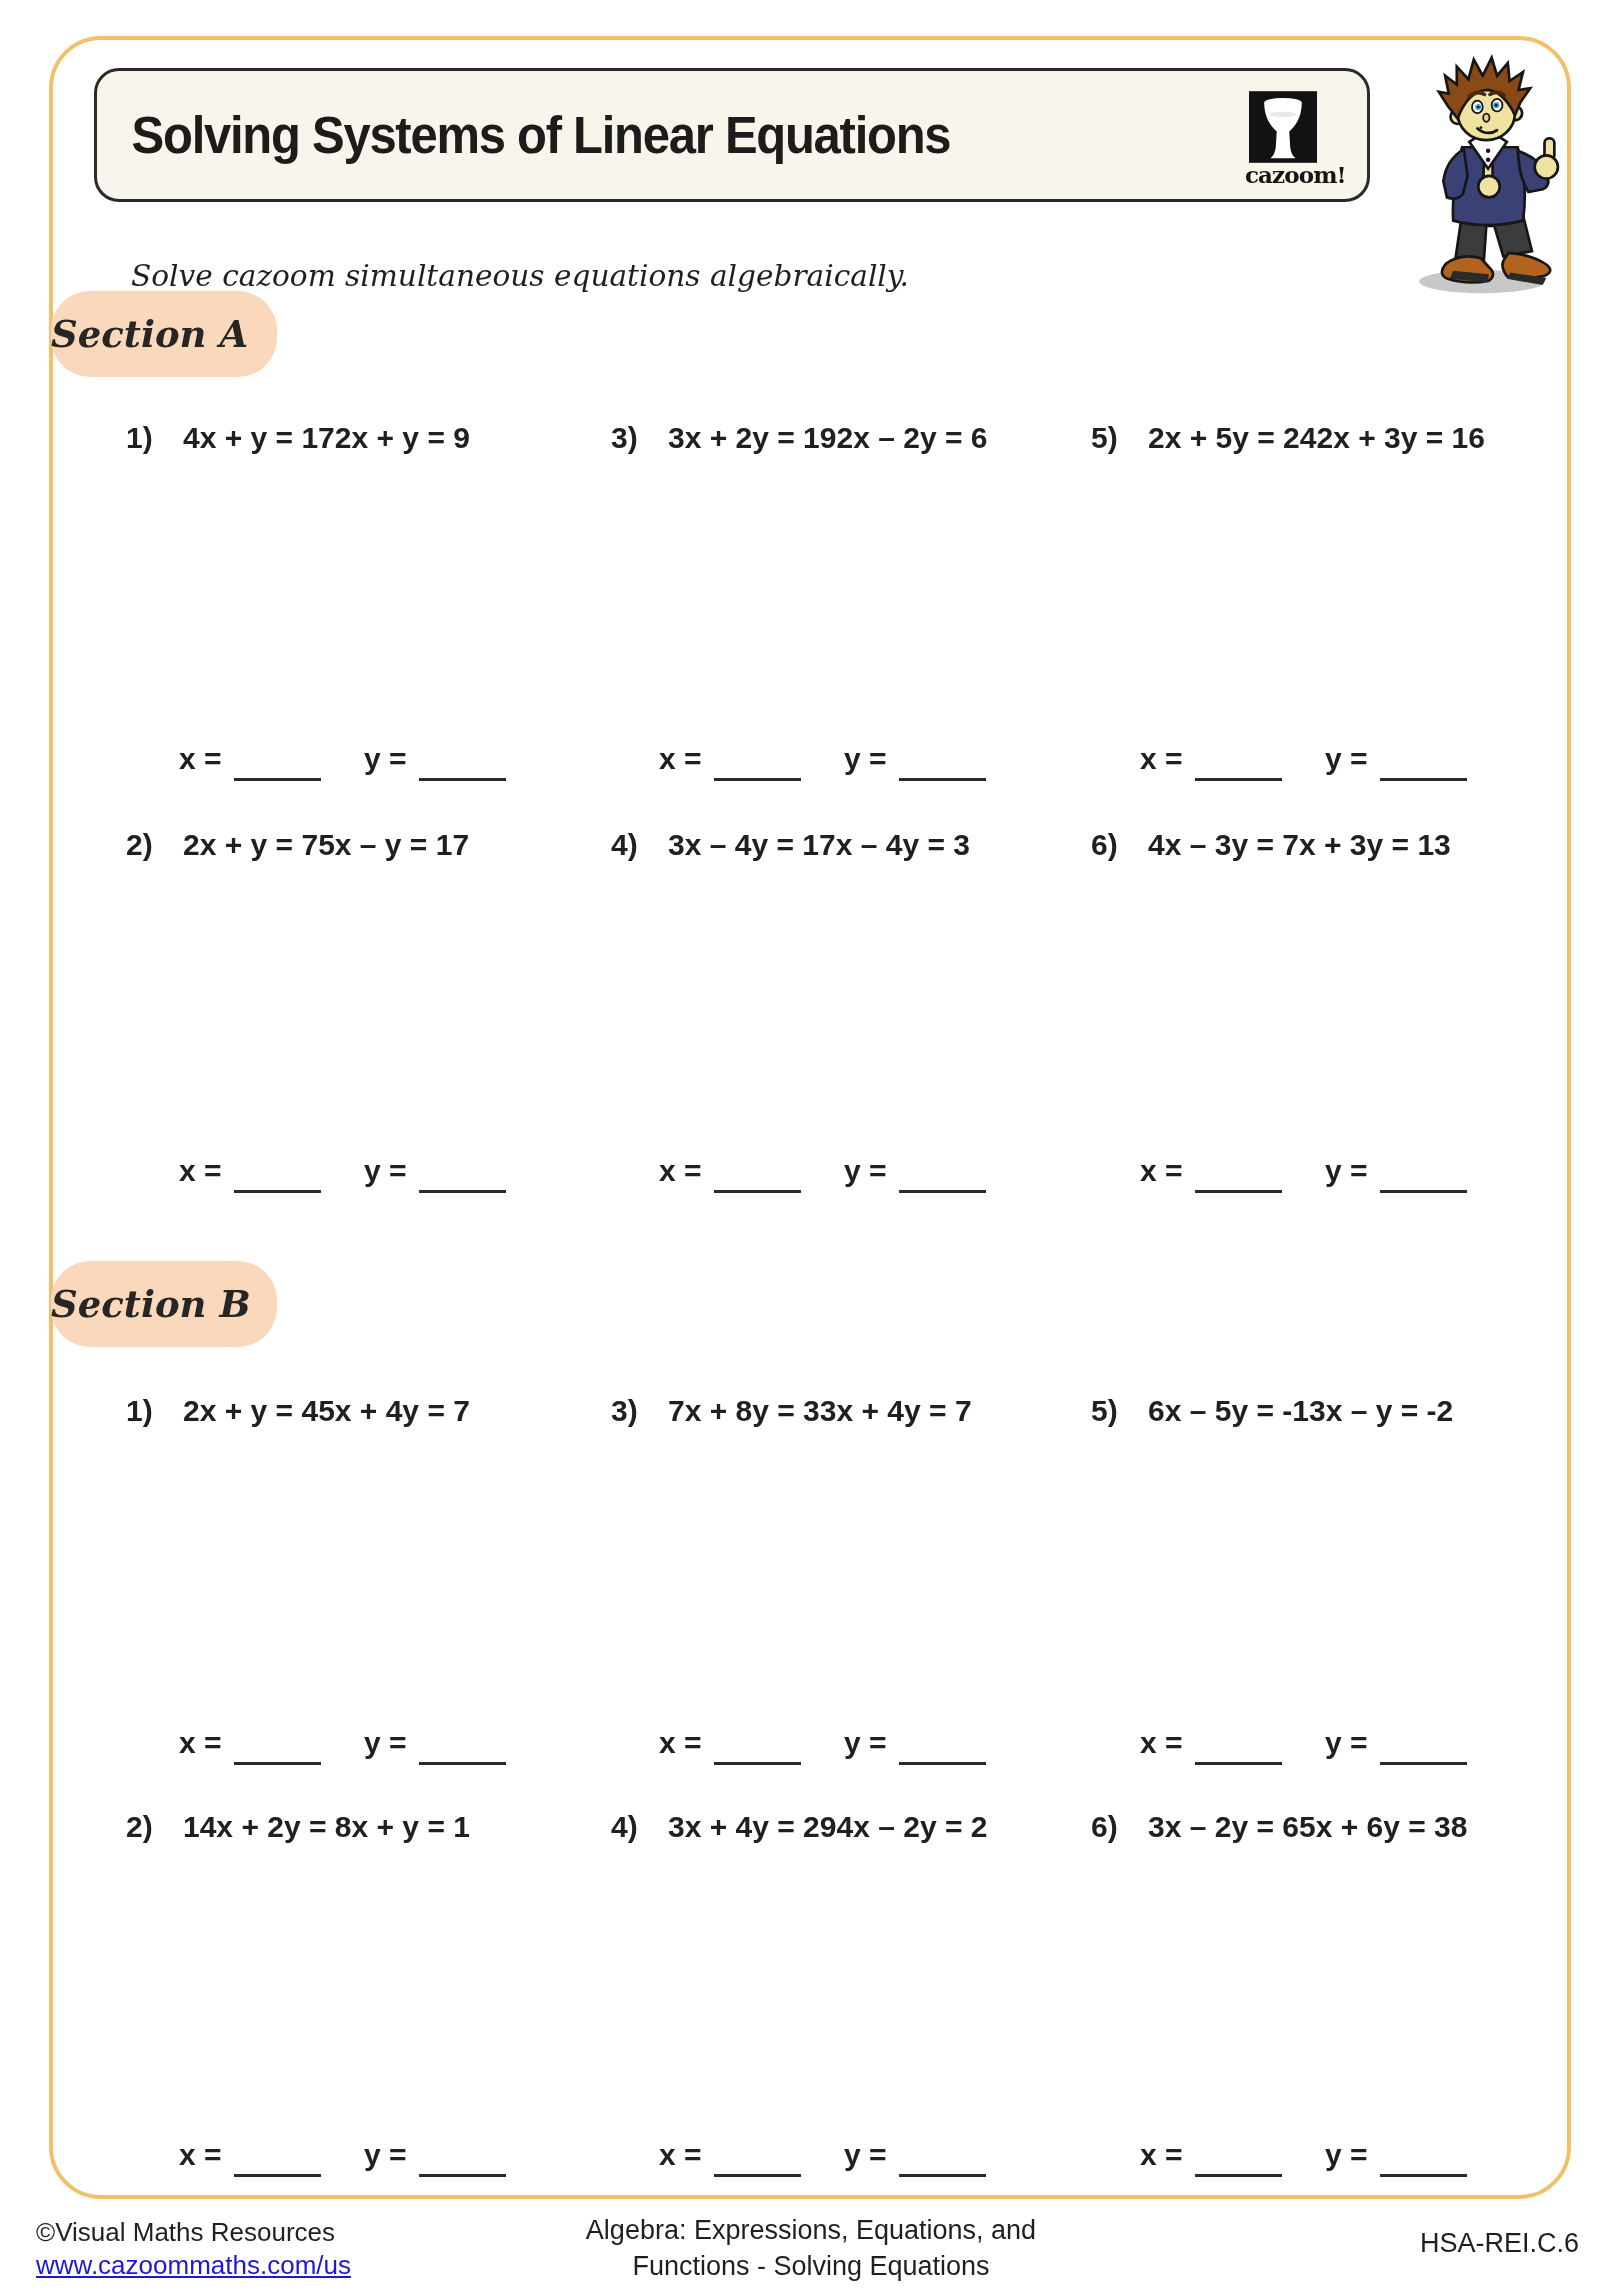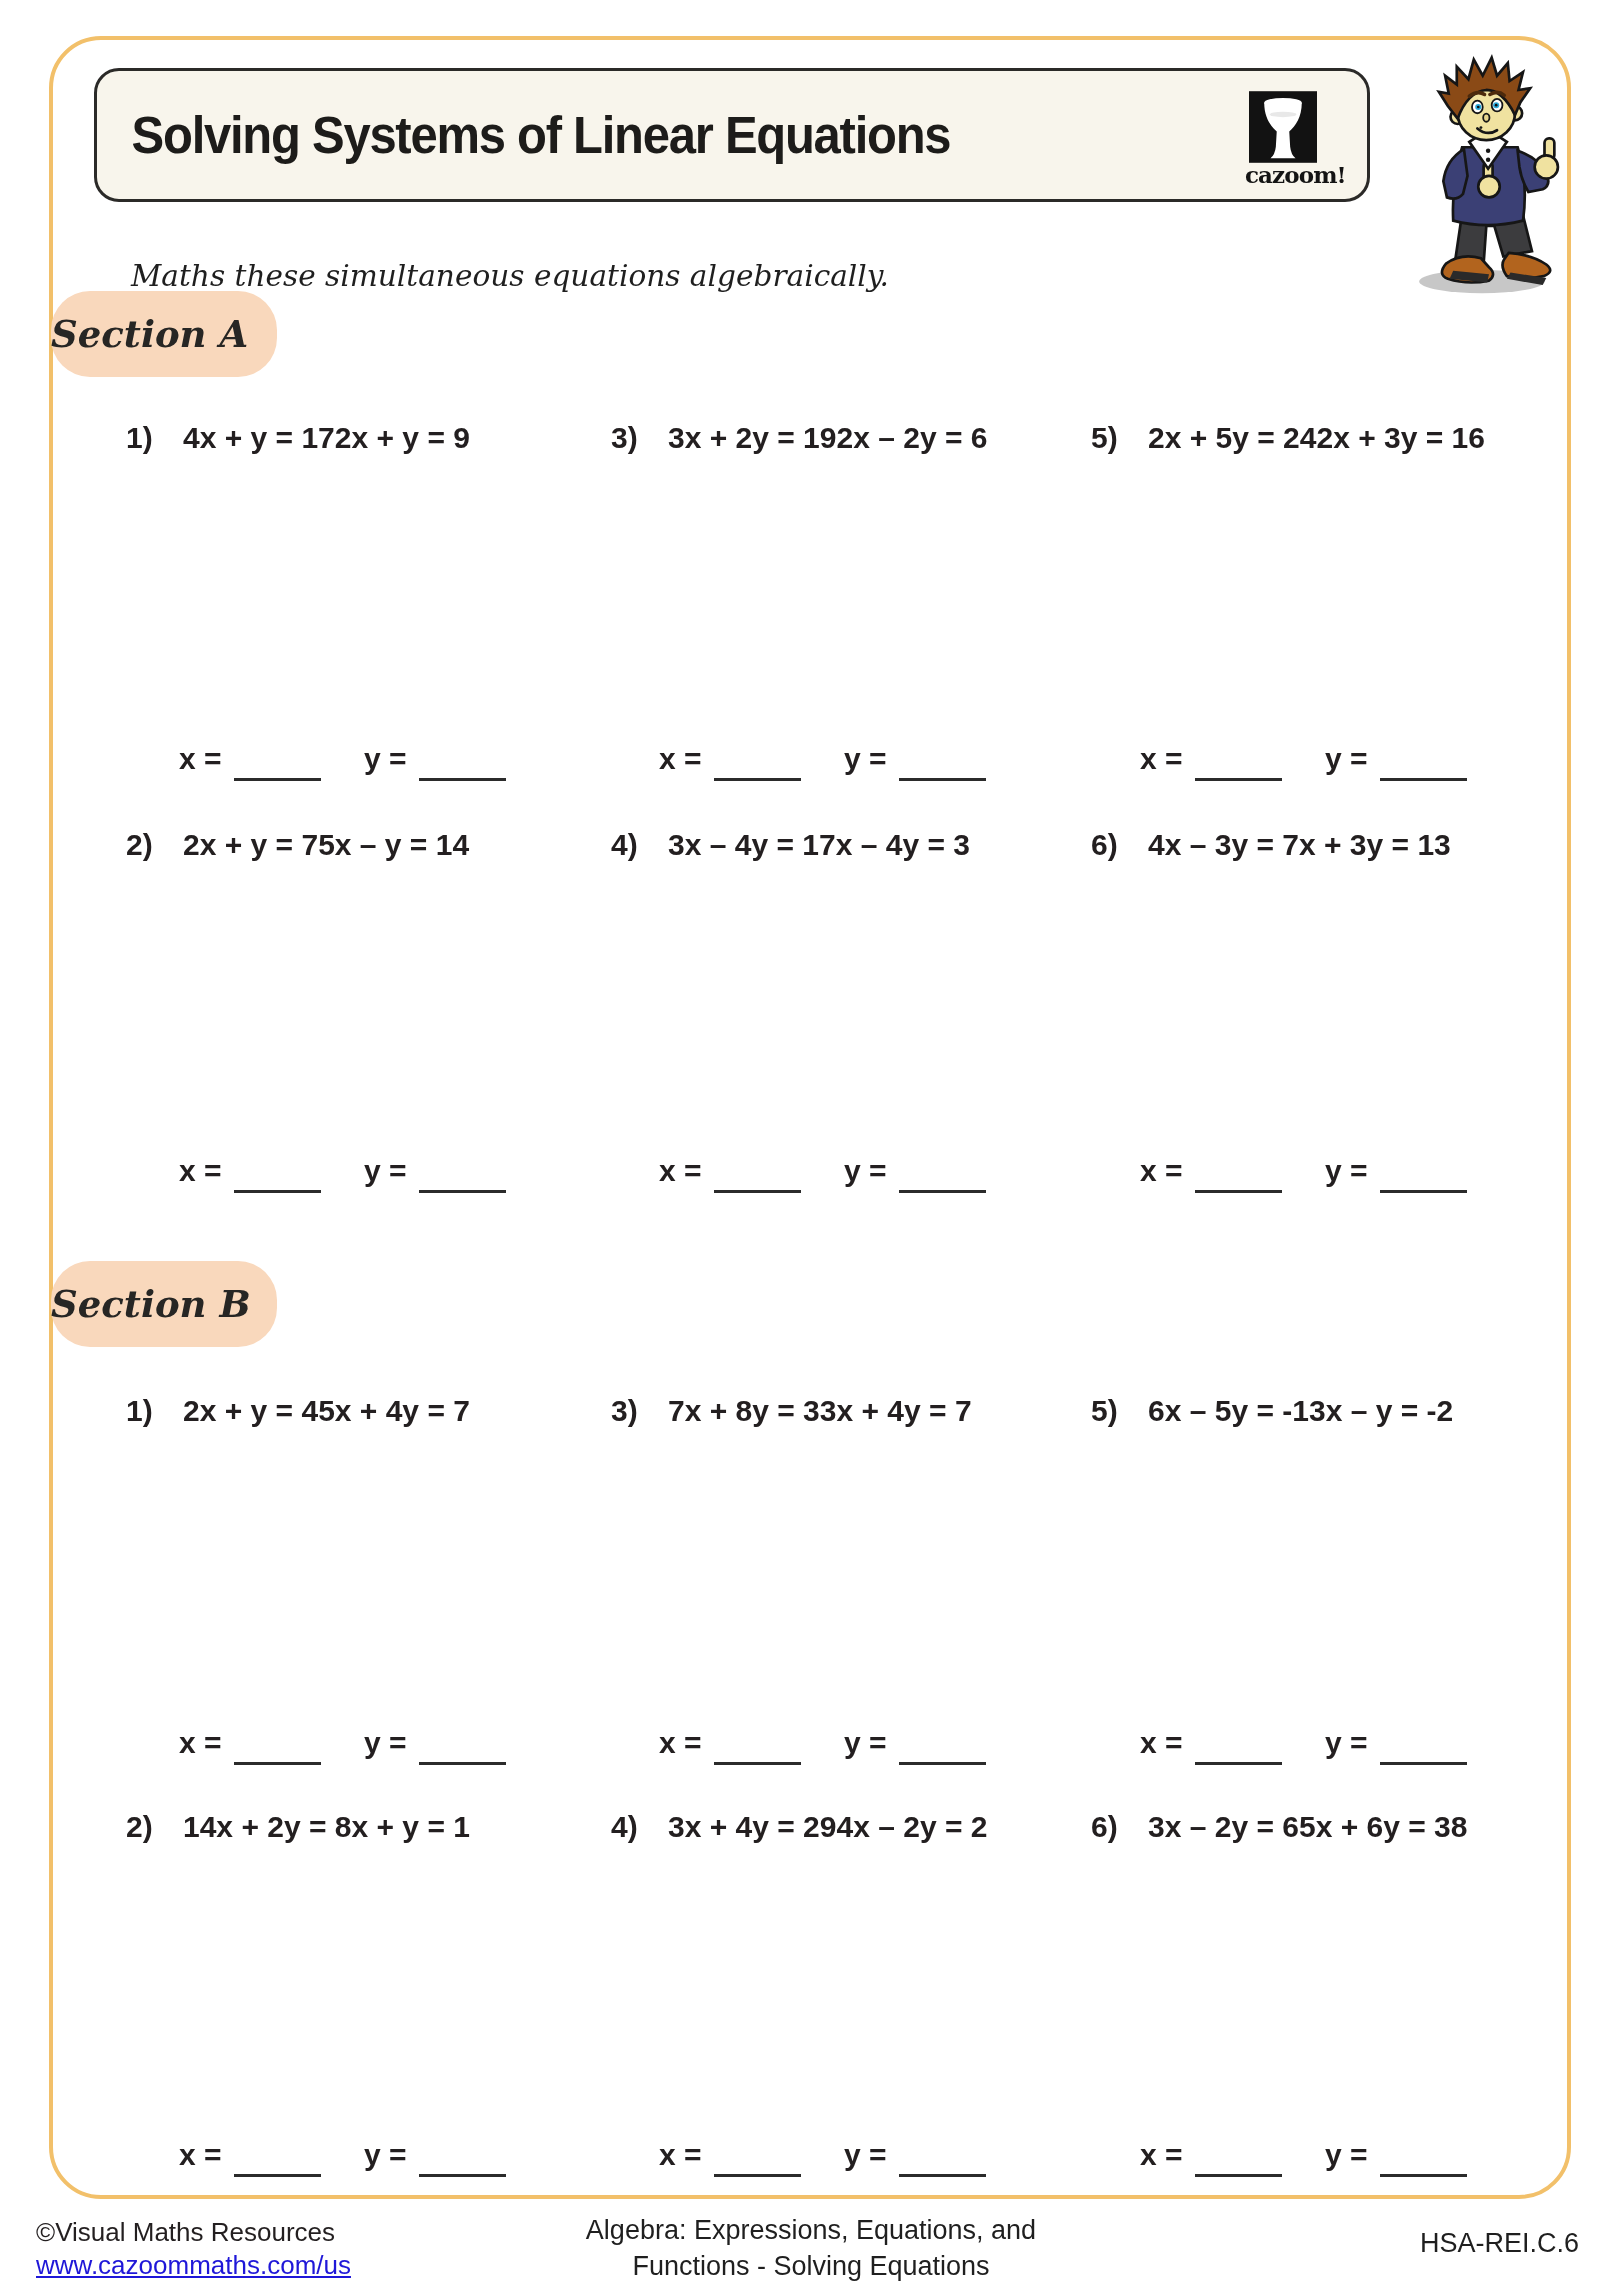--- a/index.html
+++ b/index.html
@@ -129,21 +129,21 @@
     <ellipse cx="115" cy="65" rx="6" ry="7" fill="#ffffff" stroke="#161616" stroke-width="2"></ellipse>
     <circle cx="94" cy="67" r="3.4" fill="#29a8d8"></circle>
     <circle cx="114" cy="65" r="3.4" fill="#29a8d8"></circle>
     <circle cx="94" cy="67" r="1.5" fill="#111"></circle>
     <circle cx="114" cy="65" r="1.5" fill="#111"></circle>
     <ellipse cx="103" cy="79" rx="3.5" ry="4.5" fill="#e6d48e" stroke="#161616" stroke-width="2"></ellipse>
     <path d="M93,91 q11,9 22,2" fill="none" stroke="#161616" stroke-width="3" stroke-linecap="round"></path>
     <circle cx="97" cy="90" r="1.6" fill="#161616"></circle>
   </svg>
 
-  <p class="instruction">Maths these simultaneous equations algebraically.</p>
+  <p class="instruction">Solve cazoom simultaneous equations algebraically.</p>
 
   <div class="section-label sec-a">
     <span>Section A</span>
   </div>
 
   <div class="problem col1 rowA1">
     <span class="pnum">1)</span>
     <span class="eqs">
       <span class="eq">4x + y = 17</span>
       <span class="eq">2x + y = 9</span>
@@ -182,21 +182,21 @@
       <span class="blank"></span>
       <span class="anslabel ylab">y =</span>
       <span class="blank"></span>
     </div>
   </div>
 
   <div class="problem col1 rowA2">
     <span class="pnum">2)</span>
     <span class="eqs">
       <span class="eq">2x + y = 7</span>
-      <span class="eq">5x – y = 14</span>
+      <span class="eq">5x – y = 17</span>
     </span>
   </div>
   <div class="problem col2 rowA2">
     <span class="pnum">4)</span>
     <span class="eqs">
       <span class="eq">3x – 4y = 17</span>
       <span class="eq">x – 4y = 3</span>
     </span>
   </div>
   <div class="problem col3 rowA2">

